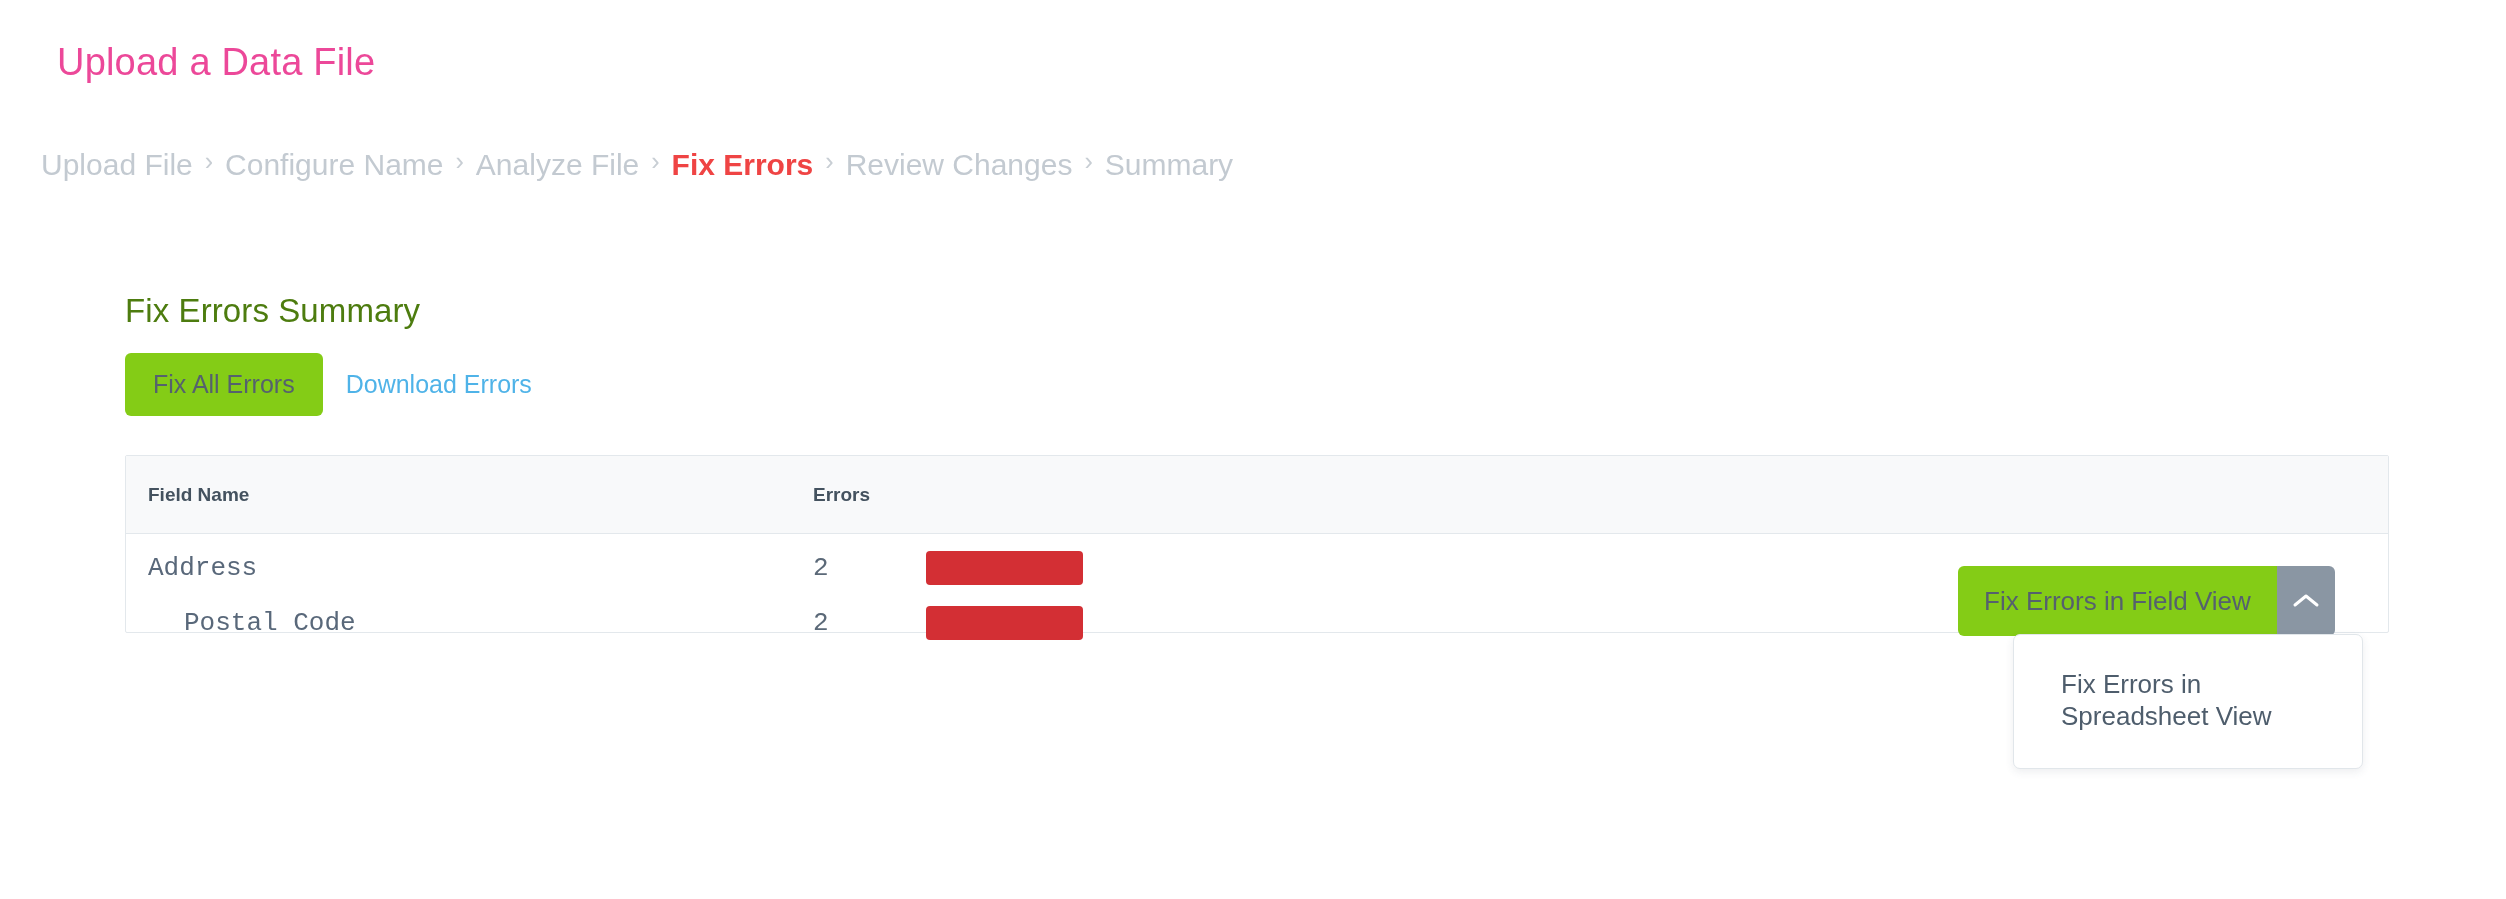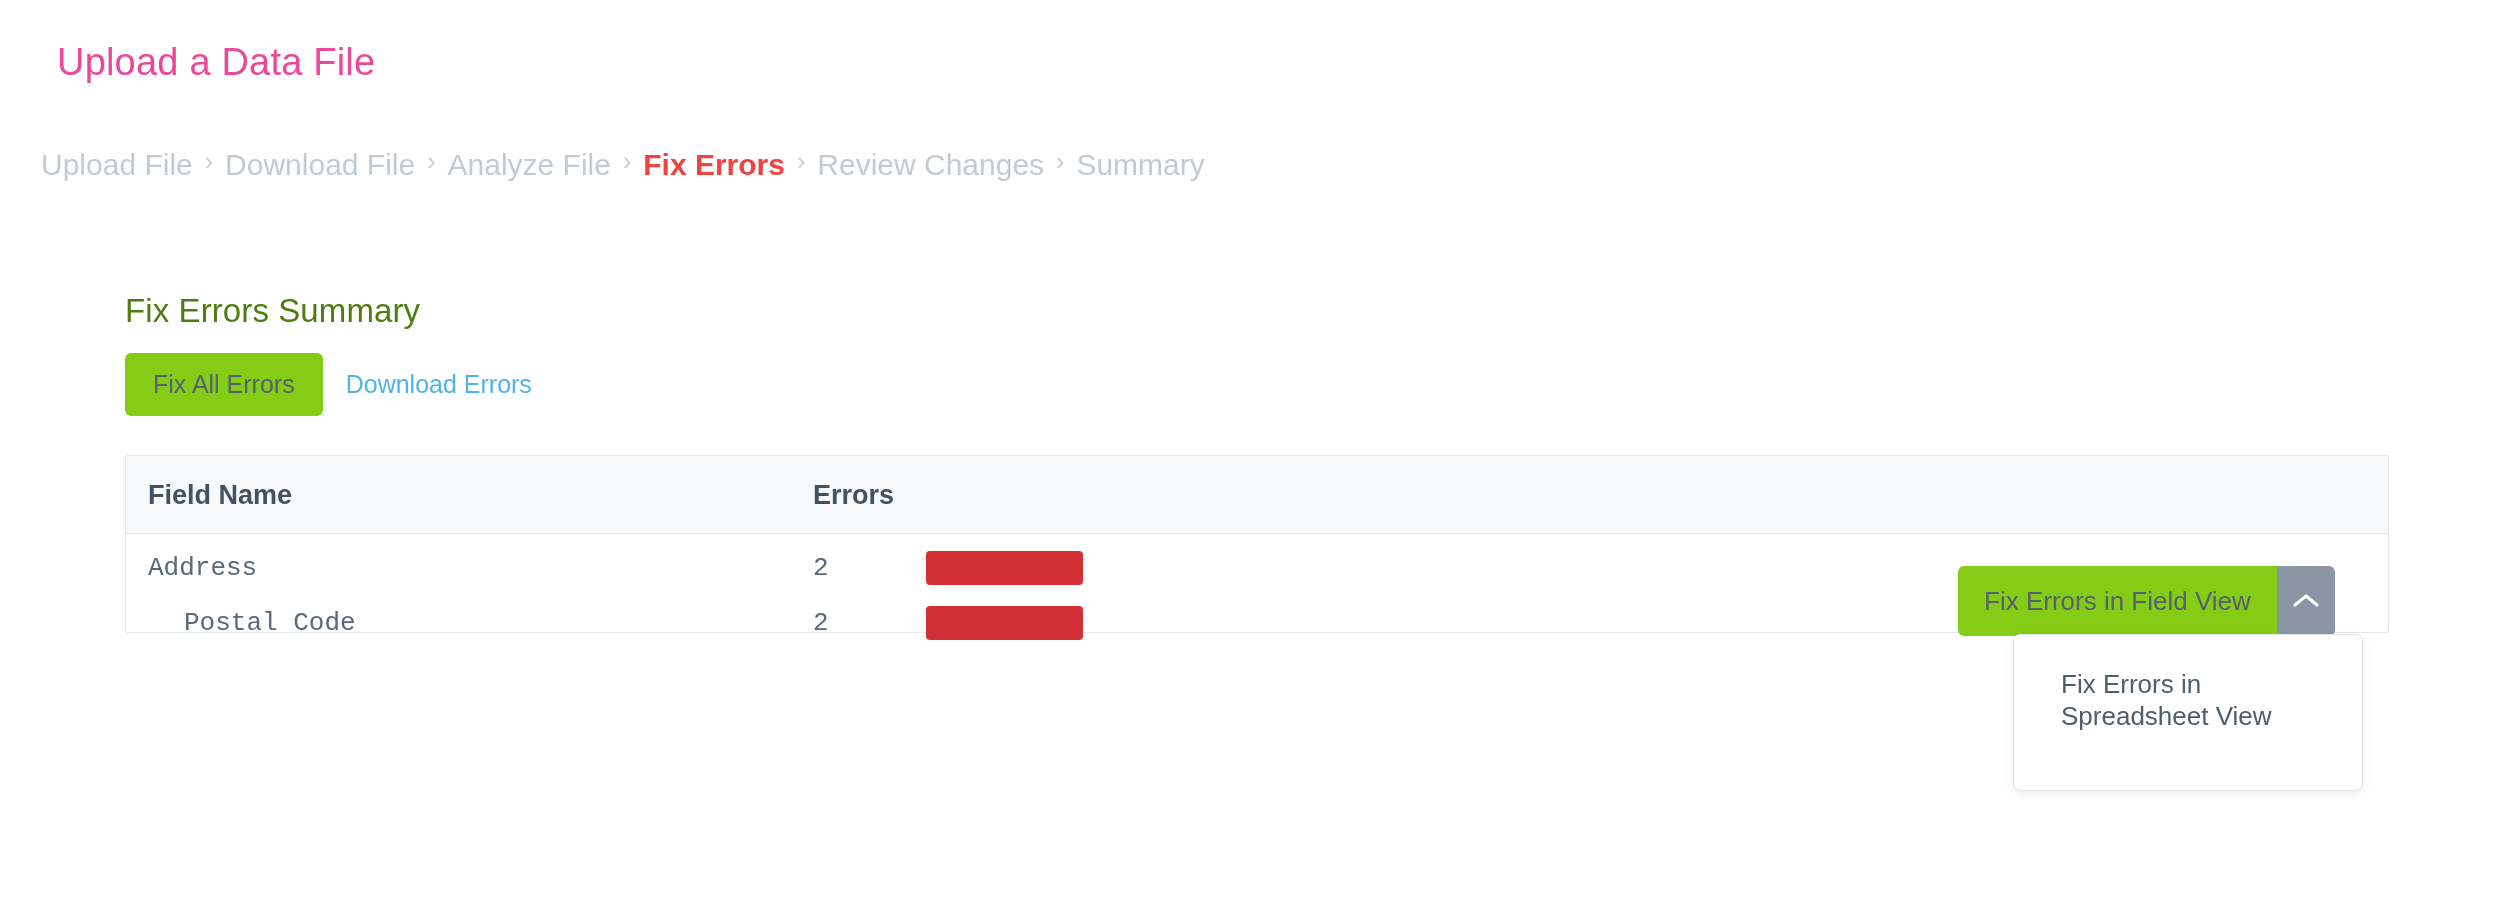--- a/index.html
+++ b/index.html
@@ -112,21 +112,21 @@
   #errors-table-head {
     background: #f8f9fa;
     border-bottom: 1px solid #e3e8ec;
     height: 78px;
     position: relative;
   }
   #errors-table-head .th {
     position: absolute;
     top: 50%;
     transform: translateY(-50%);
-    font-size: 27px;
+    font-size: 19px;
     font-weight: 700;
     color: #44525f;
     white-space: nowrap;
   }
   #errors-table-head .th.field-name { left: 22px; }
   #errors-table-head .th.errors { left: 687px; }
 
   #errors-table-body {
     position: relative;
     height: 98px;
@@ -208,42 +208,42 @@
   
   #fix-errors-menu {
     position: absolute;
     left: 2013px;
     top: 634px;
     width: 350px;
     background: #ffffff;
     border: 1px solid #e1e6ea;
     border-radius: 7px;
     box-shadow: 0 3px 9px rgba(60, 72, 85, 0.09);
-    padding: 34px 0 58px 0;
+    padding: 34px 0 36px 0;
     z-index: 30;
   }
   #fix-errors-menu .menu-item {
     padding: 0 26px 0 47px;
     font-size: 26px;
     color: #4e5d6c;
     line-height: 1.22;
     cursor: pointer;
     white-space: pre-line;
   }
   #fix-errors-menu .menu-item + .menu-item { margin-top: 32px; }
 </style>
 </head>
 <body>
 
 <h1 id="page-title">Upload a Data File</h1>
 
 <nav id="breadcrumb">
   <span class="crumb">Upload File</span>
   <span class="crumb-sep">›</span>
-  <span class="crumb">Download File</span>
+  <span class="crumb">Configure Name</span>
   <span class="crumb-sep">›</span>
   <span class="crumb">Analyze File</span>
   <span class="crumb-sep">›</span>
   <span class="crumb current">Fix Errors</span>
   <span class="crumb-sep">›</span>
   <span class="crumb">Review Changes</span>
   <span class="crumb-sep">›</span>
   <span class="crumb">Summary</span>
 </nav>
 

